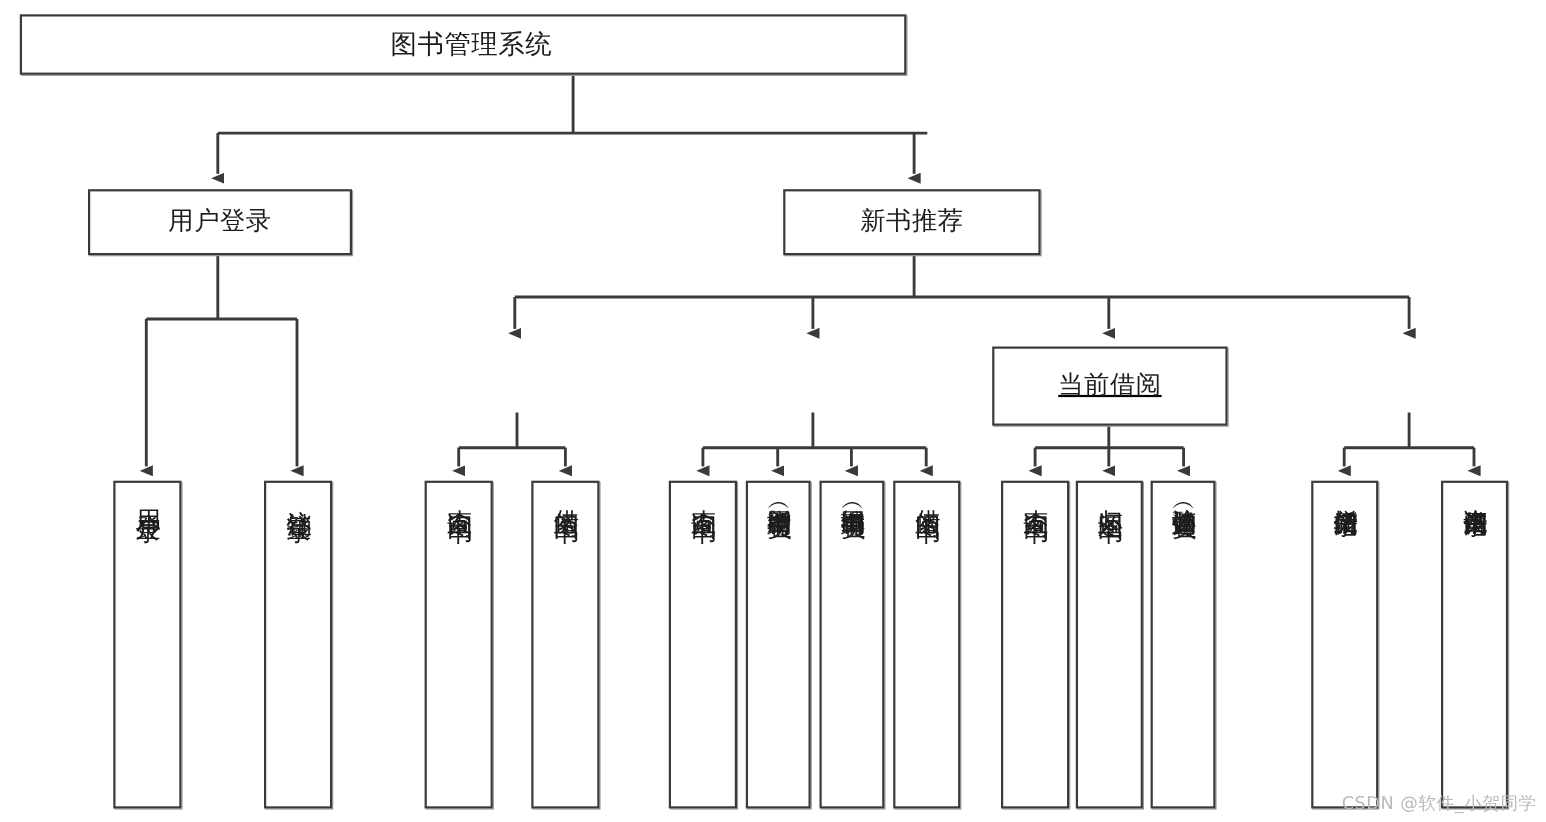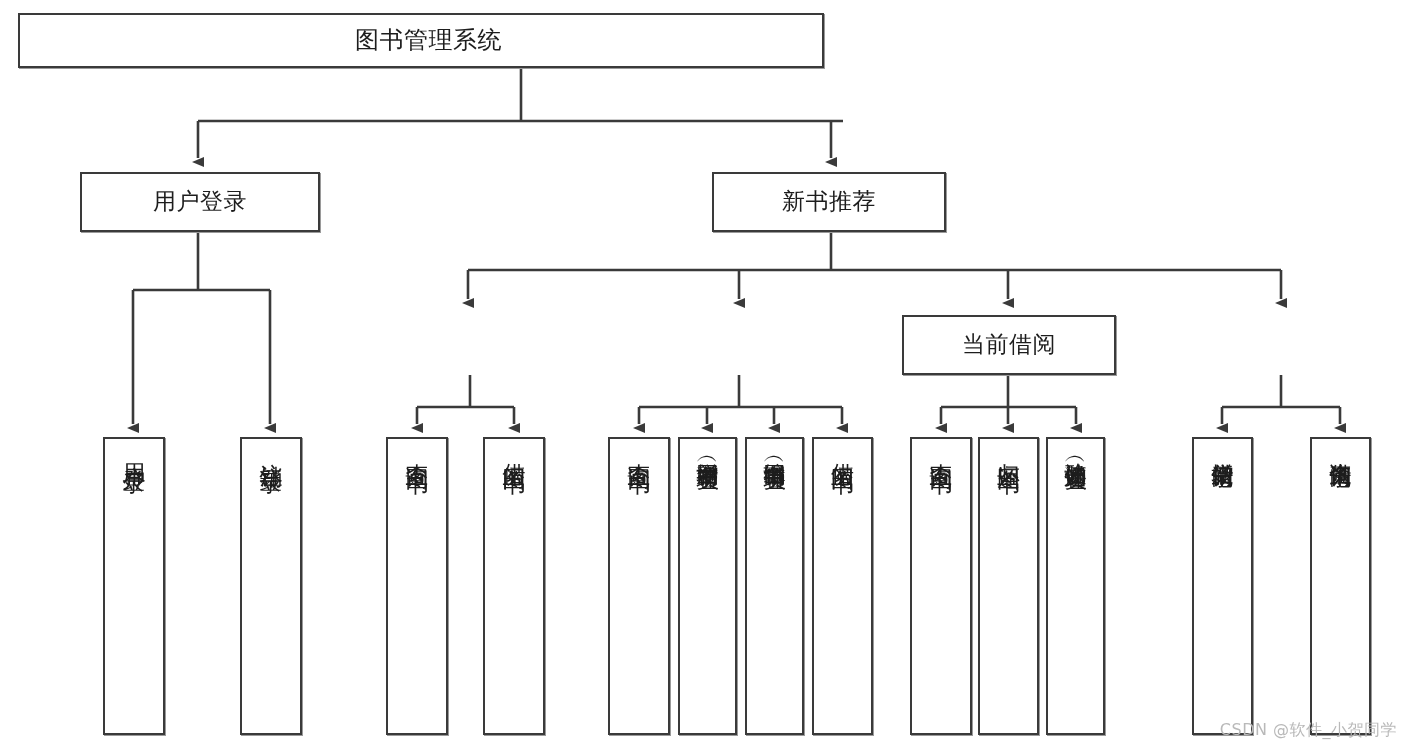--- a/index.html
+++ b/index.html
@@ -143,21 +143,21 @@
   <div class="node horiz" style="left:80px; top:172px; width:240px; height:60px;">
     <span class="node-label">用户登录</span>
   </div>
 
   <div class="node horiz" style="left:712px; top:172px; width:234px; height:60px;">
     <span class="node-label">新书推荐</span>
   </div>
 
 
 
-  <div class="node horiz" style="left:902px; top:315px; width:214px; height:60px;">
+  <div class="node horiz" style="left:902px; top:315px; width:214px; height:72px;text-decoration:underline;">
     <span class="node-label">当前借阅</span>
   </div>
 
 
   <div class="node vert" style="left:103px; top:437px; width:62px; height:298px;">
     <span class="node-label">用户登录</span>
   </div>
 
   <div class="node vert" style="left:240px; top:437px; width:62px; height:298px;">
     <span class="node-label">注销登录</span>

